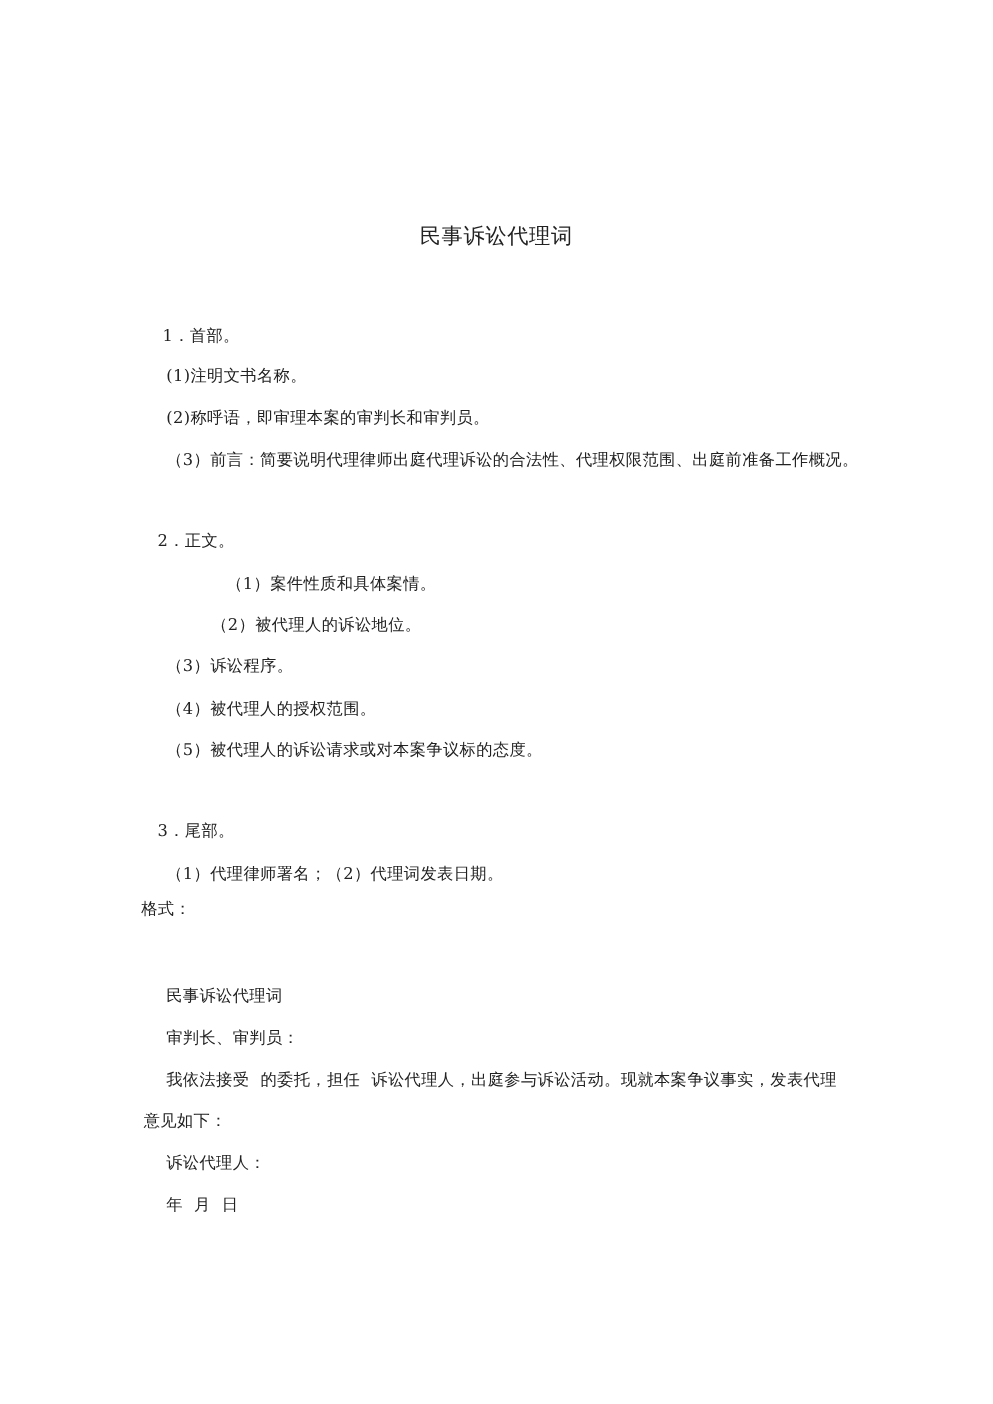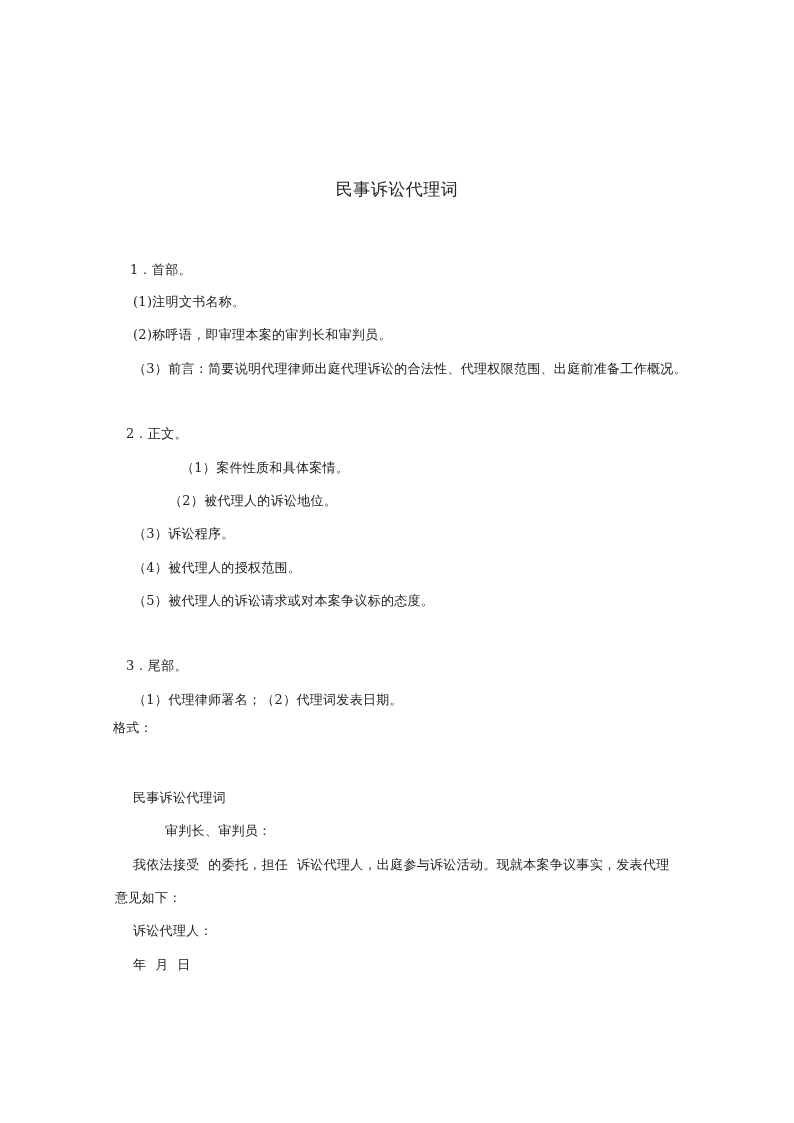--- a/index.html
+++ b/index.html
@@ -34,18 +34,18 @@
   <div class="line" style="left:133px; top:493px;margin-left:36px;">（2）被代理人的诉讼地位。</div>
   <div class="line" style="left:133px; top:526px;">（3）诉讼程序。</div>
   <div class="line" style="left:133px; top:560px;">（4）被代理人的授权范围。</div>
   <div class="line" style="left:133px; top:593px;">（5）被代理人的诉讼请求或对本案争议标的态度。</div>
 
   <div class="line" style="left:126px; top:658px;">3．尾部。</div>
   <div class="line" style="left:133px; top:692px;">（1）代理律师署名；（2）代理词发表日期。</div>
 
   <div class="line" style="left:113px; top:720px;">格式：</div>
   <div class="line" style="left:133px; top:790px;">民事诉讼代理词</div>
-  <div class="line" style="left:133px; top:823px;margin-left:32px;">审判长、审判员：</div>
+  <div class="line" style="left:133px; top:823px;">审判长、审判员：</div>
   <div class="line" style="left:133px; top:857px; white-space:pre;">我依法接受  的委托，担任  诉讼代理人，出庭参与诉讼活动。现就本案争议事实，发表代理</div>
   <div class="line" style="left:115px; top:890px;">意见如下：</div>
   <div class="line" style="left:133px; top:923px;">诉讼代理人：</div>
   <div class="line" style="left:133px; top:957px; white-space:pre;">年  月  日</div>
 </div>
 
 </body></html>

